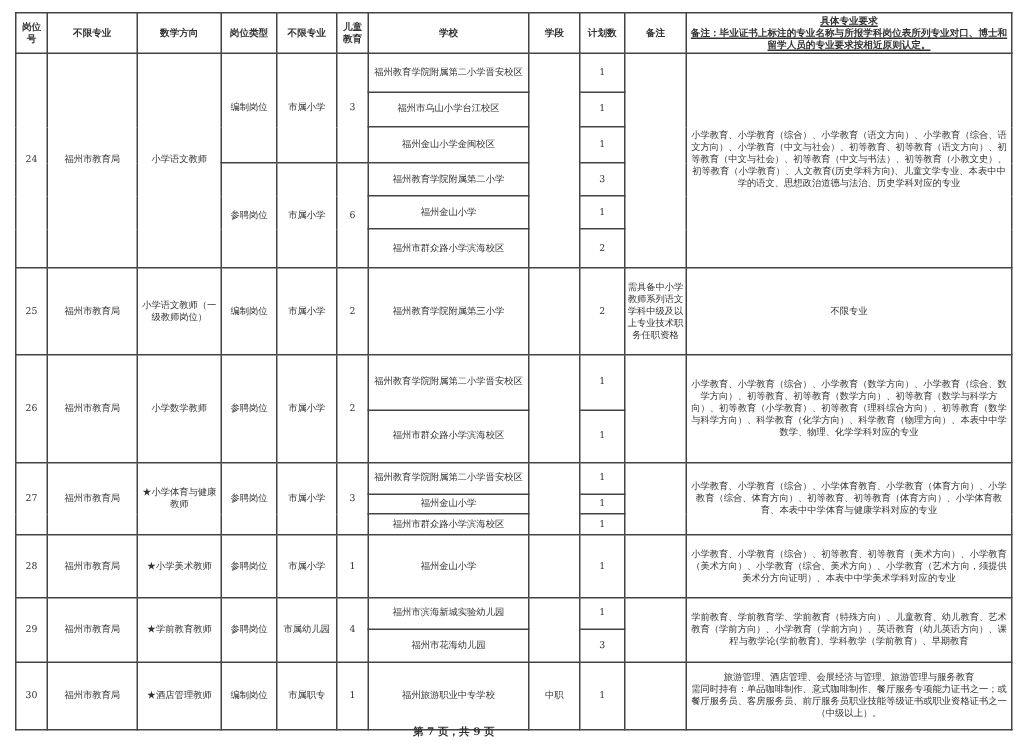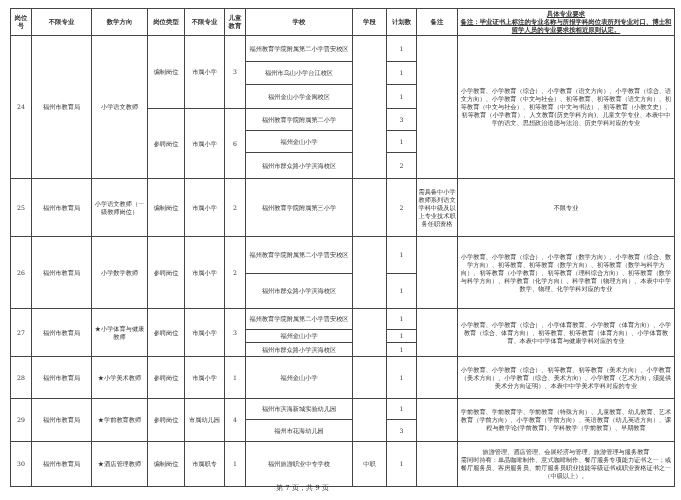--- a/index.html
+++ b/index.html
@@ -8,21 +8,21 @@
   table.recruit { position: absolute; left: 10px; top: 8px; width: 664px;
                   border-collapse: collapse; table-layout: fixed; }
   table.recruit td, table.recruit th { border: 1px solid #444; padding: 0 1px;
                   font-size: 6.2px; line-height: 8px; text-align: center; vertical-align: middle;
                   word-break: break-all; font-weight: normal; }
   table.recruit th { font-weight: bold; font-size: 6.4px; height: 26px; }
   th.req-head { font-size: 6.2px; line-height: 7.5px; text-decoration: underline; }
   td.req { text-align: left; padding: 1px 2px; line-height: 8.4px; }
   td.note { line-height: 8.3px; }
   .footer { position: absolute; left: 0; width: 605px; top: 483px; text-align: center;
-            font-size: 7px; color: #333; }
+            font-size: 7px; color: #333; font-weight: bold; }
 </style>
 </head>
 <body>
 
 <table class="recruit">
   <colgroup>
     <col style="width:21px">
       <col style="width:60px">
       <col style="width:56px">
       <col style="width:37px">

